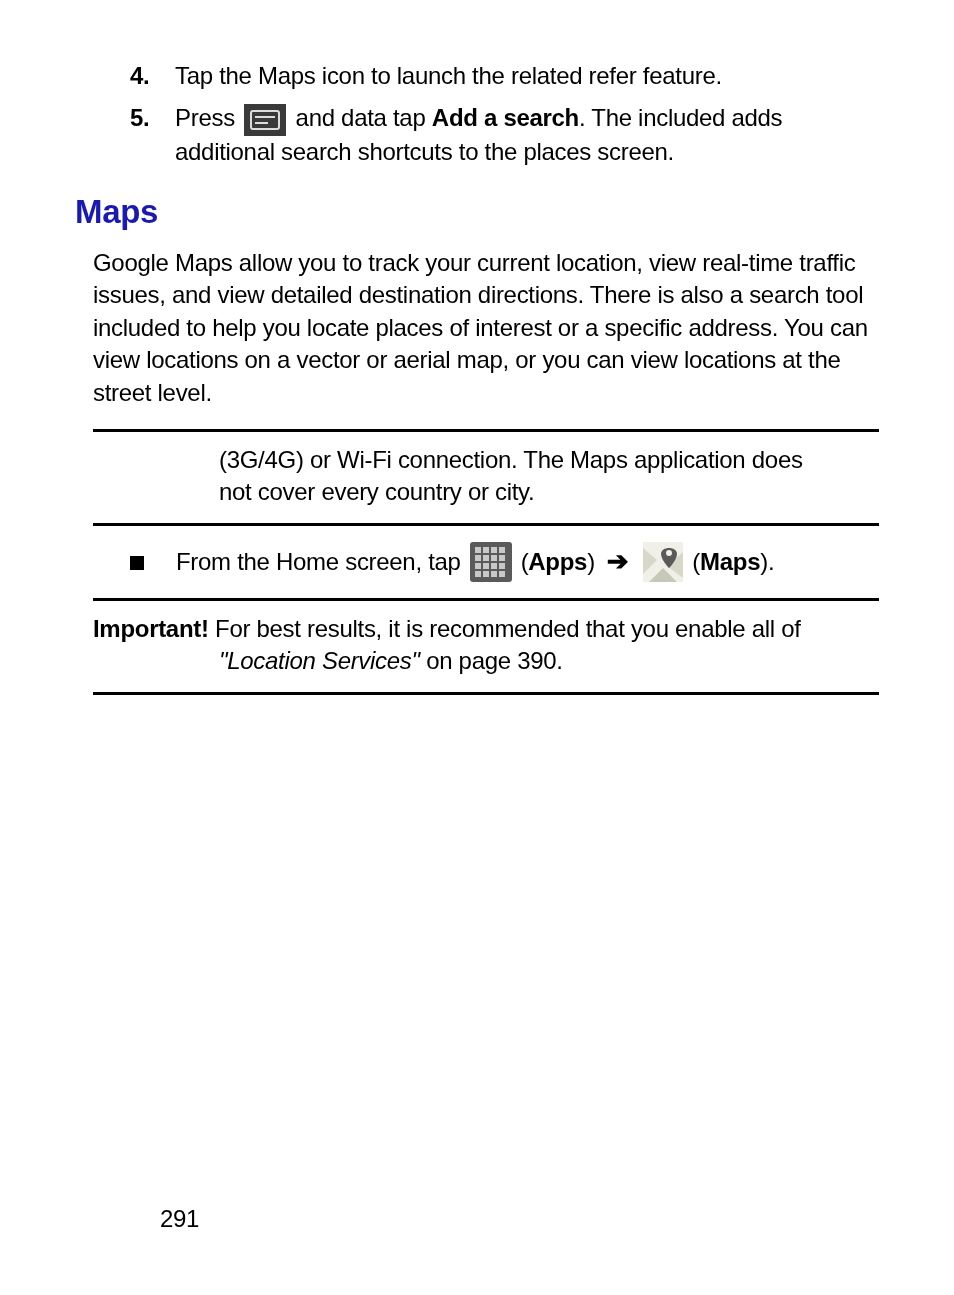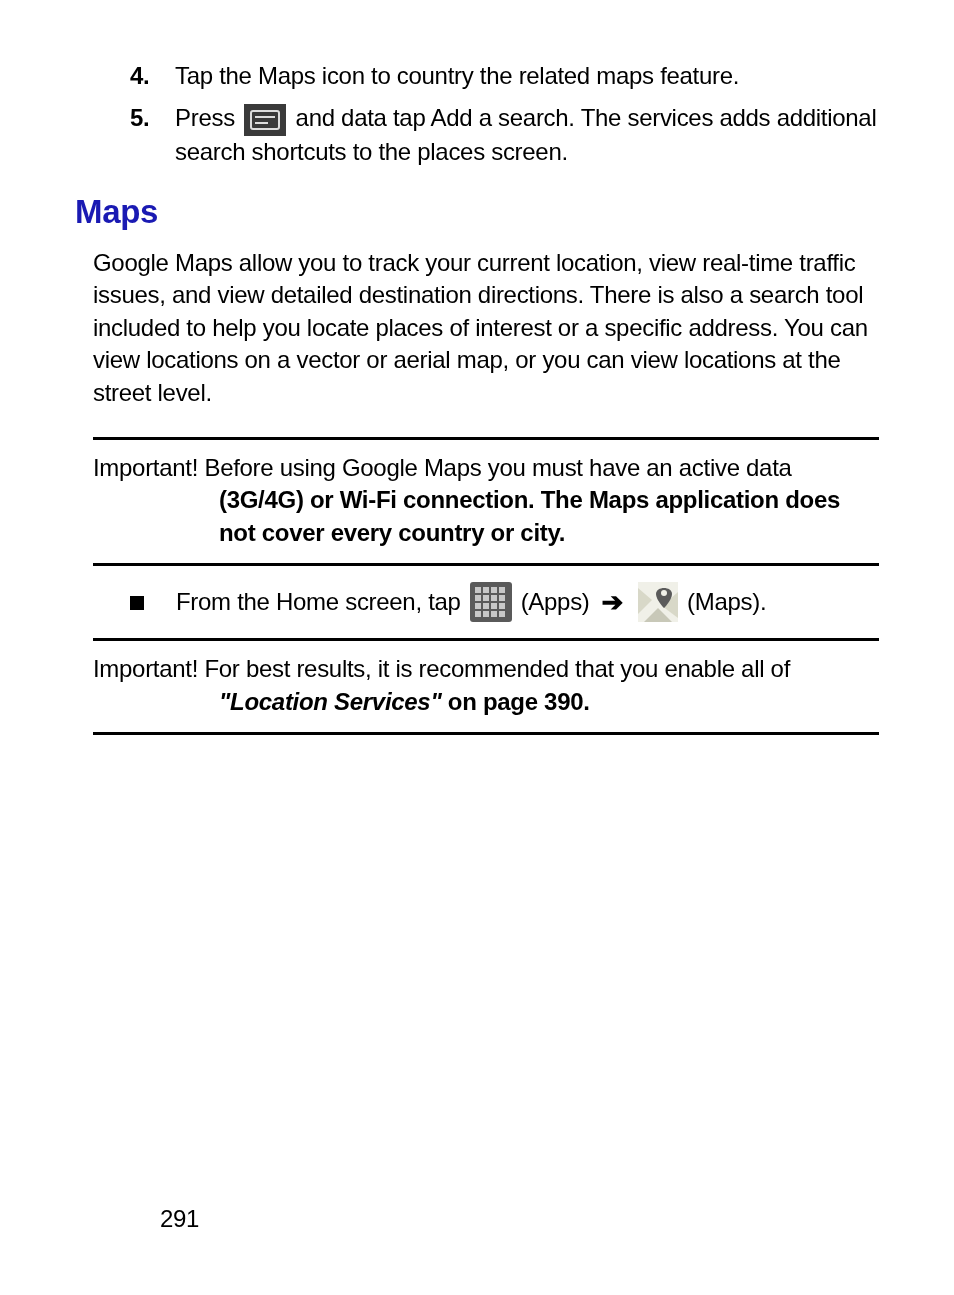--- a/index.html
+++ b/index.html
@@ -40,31 +40,31 @@
     }
     h2.section {
       color: #1a1ab3;
       font-size: 33px;
       font-weight: 900;
       margin-bottom: 12px;
       font-stretch: condensed;
     }
     p.body {
       margin-left: 18px;
-      margin-bottom: 28px;
+      margin-bottom: 20px;
     }
     .note-block {
       border-top: 3px solid #000;
       border-bottom: 3px solid #000;
       padding: 12px 0 14px 0;
       margin-left: 18px;
       margin-bottom: 16px;
     }
     .note-block .first-line { }
-    .note-block .indented { margin-left: 126px; font-weight: bold; }
+    .note-block .indented { margin-left: 126px; }
     .bullet-list {
       list-style: none;
       margin-left: 55px;
       margin-bottom: 16px;
     }
     .bullet-list li {
       display: flex;
       align-items: center;
     }
     .bullet-list .sq {
@@ -81,64 +81,61 @@
       align-items: center;
       flex-wrap: wrap;
       gap: 4px 6px;
     }
     .arrow {
       font-weight: bold;
       font-size: 26px;
       margin: 0 6px;
     }
     .italic { font-style: italic; }
-    .bold { font-weight: normal; }
+    .bold { font-weight: bold; }
     .page-num {
       position: absolute;
       bottom: 60px;
       left: 160px;
       font-size: 24px;
     }
     
     svg { display: block; }
   </style>
 </head>
 <body>
 
 <ol class="ordered-list">
   <li>
     <span class="num">4.</span>
-    <span class="content">Tap the Maps icon to country the related maps feature.</span>
+    <span class="content">Tap the Maps icon to launch the related refer feature.</span>
   </li>
   <li>
     <span class="num">5.</span>
     <span class="content">
       <span>Press</span>
       <span class="inline-icon">
         <svg width="42" height="32" viewBox="0 0 42 32">
           <rect x="0" y="0" width="42" height="32" fill="#3a3a3a"></rect>
           <rect x="7" y="7" width="28" height="18" fill="none" stroke="#ddd" stroke-width="2" rx="2"></rect>
           <line x1="11" y1="13" x2="31" y2="13" stroke="#ddd" stroke-width="2"></line>
           <line x1="11" y1="19" x2="24" y2="19" stroke="#ddd" stroke-width="2"></line>
         </svg>
       </span>
       <span>and data tap</span>
-      <span class="bold">Add a search</span><span>. The services adds additional search shortcuts to the places screen.</span>
+      <span class="bold">Add a search</span><span>. The included adds additional search shortcuts to the places screen.</span>
     </span>
   </li>
 </ol>
 
 <h2 class="section">Maps</h2>
 
 <p class="body">Google Maps allow you to track your current location, view real-time traffic issues, and view detailed destination directions. There is also a search tool included to help you locate places of interest or a specific address. You can view locations on a vector or aerial map, or you can view locations at the street level.</p>
 
 <div class="note-block">
-  <div class="first-line">
-    <span class="bold">Important!</span><span> Before using Google Maps you must have an active data</span>
-  </div>
   <div class="indented">(3G/4G) or Wi-Fi connection. The Maps application does</div>
   <div class="indented">not cover every country or city.</div>
 </div>
 
 <ul class="bullet-list">
   <li>
     <span class="sq"></span>
     <span class="content">
       <span>From the Home screen, tap</span>
       <span class="inline-icon">

